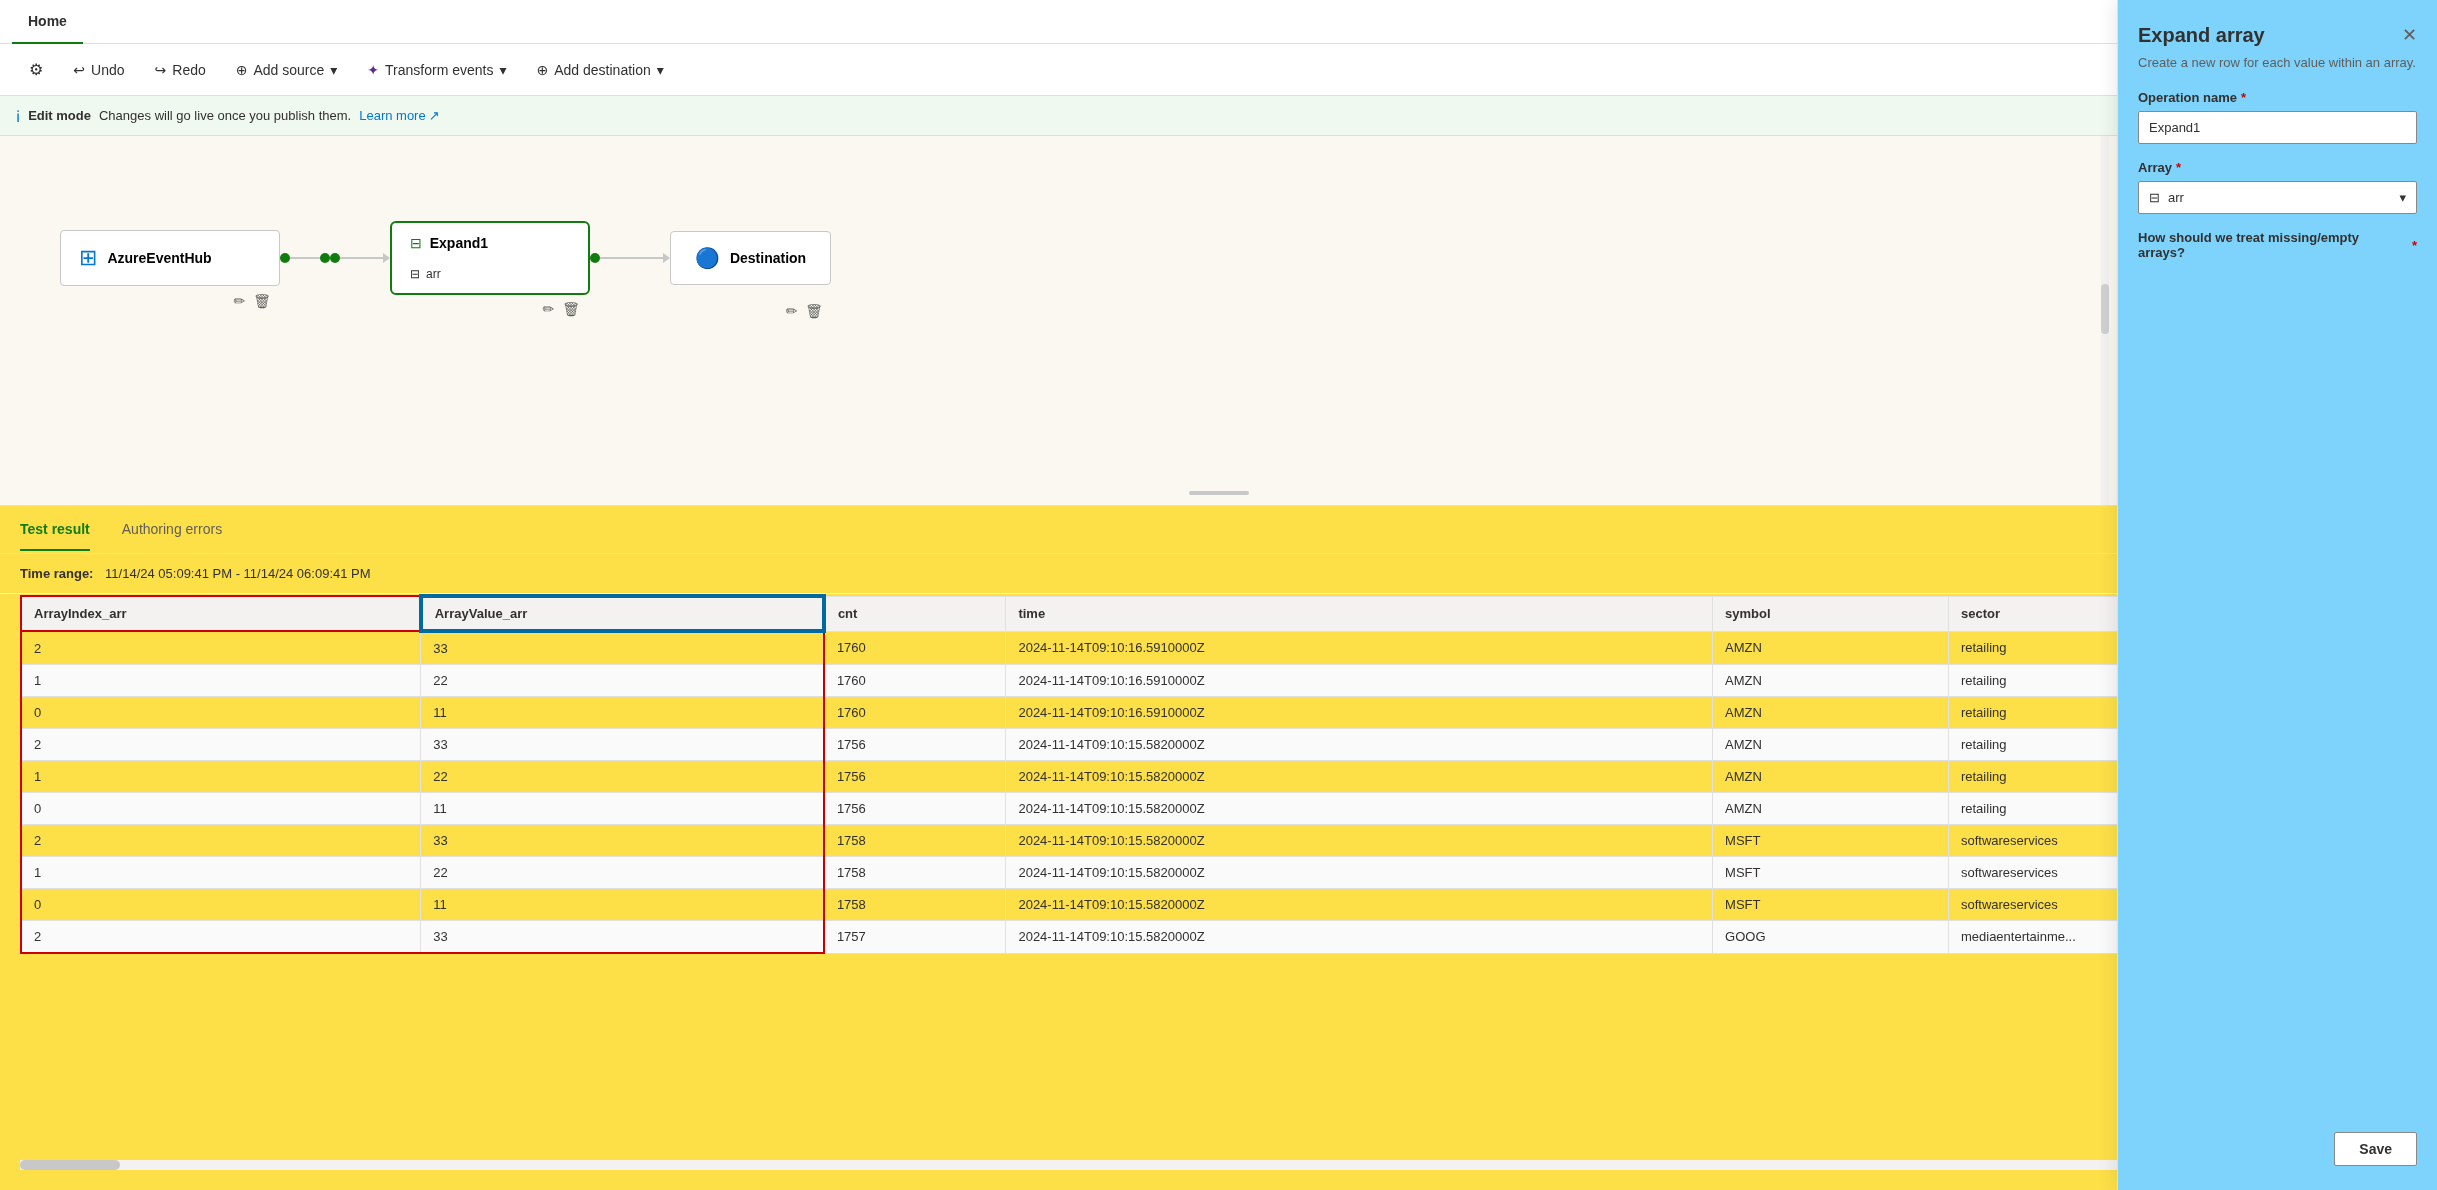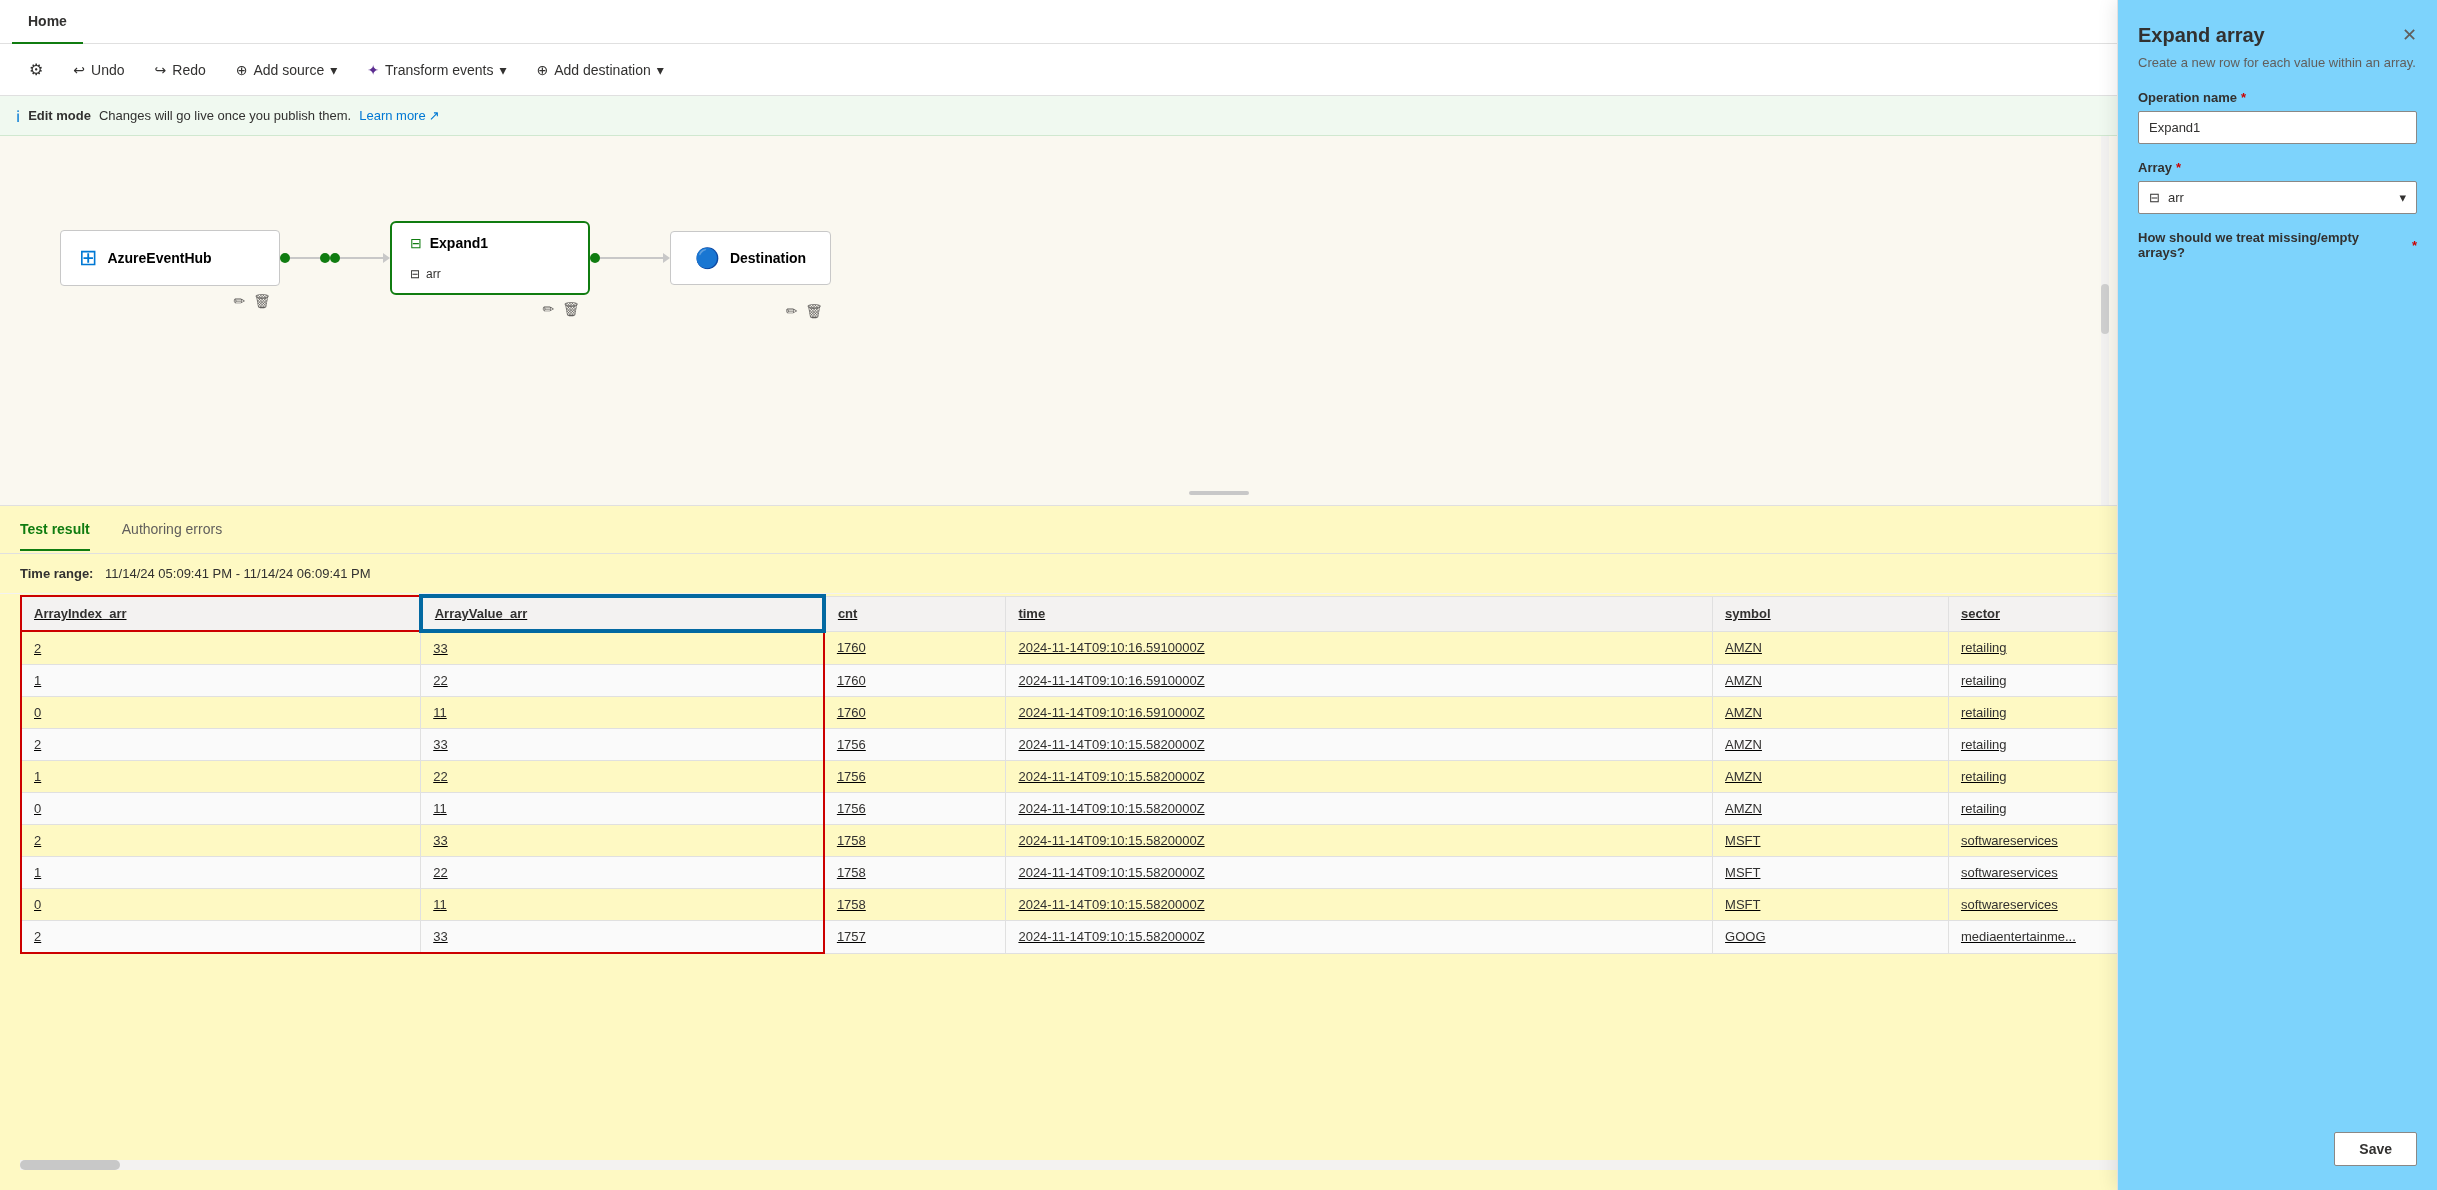--- a/index.html
+++ b/index.html
@@ -143,21 +143,21 @@
       display: flex;
       align-items: center;
       justify-content: center;
       cursor: pointer;
       font-size: 18px;
       color: #323130;
     }
 
     
     .bottom-panel {
-      background: #fef9c3;
+      background: #fde047;
       height: calc(1190px - 44px - 52px - 40px - 370px);
       display: flex;
       flex-direction: column;
     }
 
     .tabs-bar {
       display: flex;
       align-items: center;
       border-bottom: 1px solid #e0e0e0;
       padding: 0 20px;
@@ -229,21 +229,20 @@
       background: none;
       border: none;
       cursor: pointer;
     }
 
     
     .data-table-wrapper {
       flex: 1;
       overflow: auto;
       padding: 0 20px 20px;
-      text-decoration: underline;
     }
     .data-table {
       border-collapse: collapse;
       width: 100%;
       font-size: 13px;
     }
     .data-table th {
       background: #f3f2f1;
       border: 1px solid #e0e0e0;
       padding: 8px 12px;

